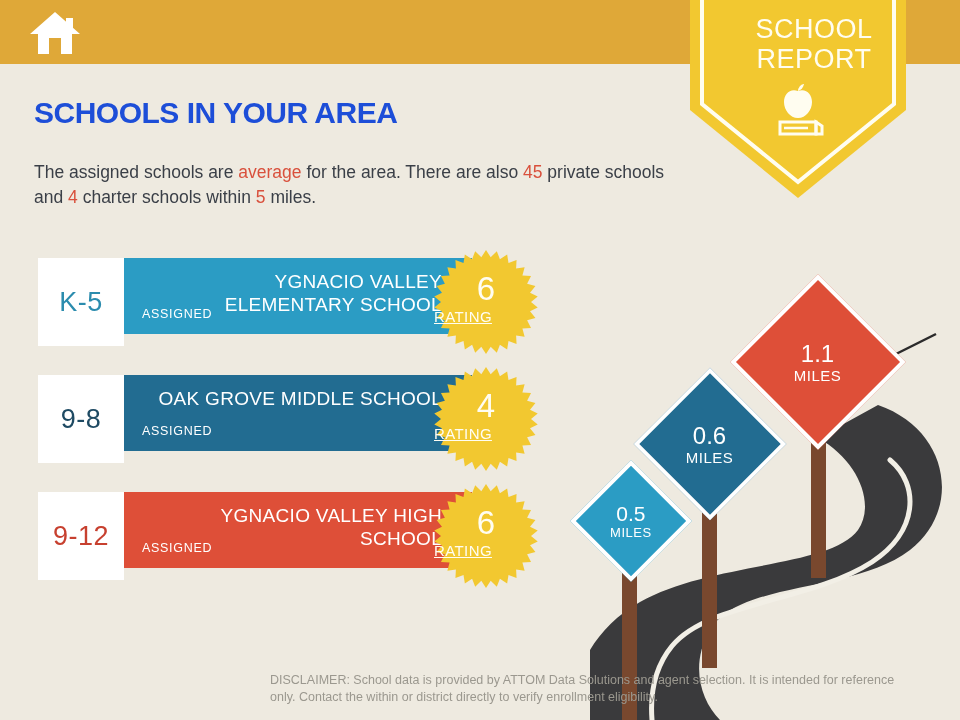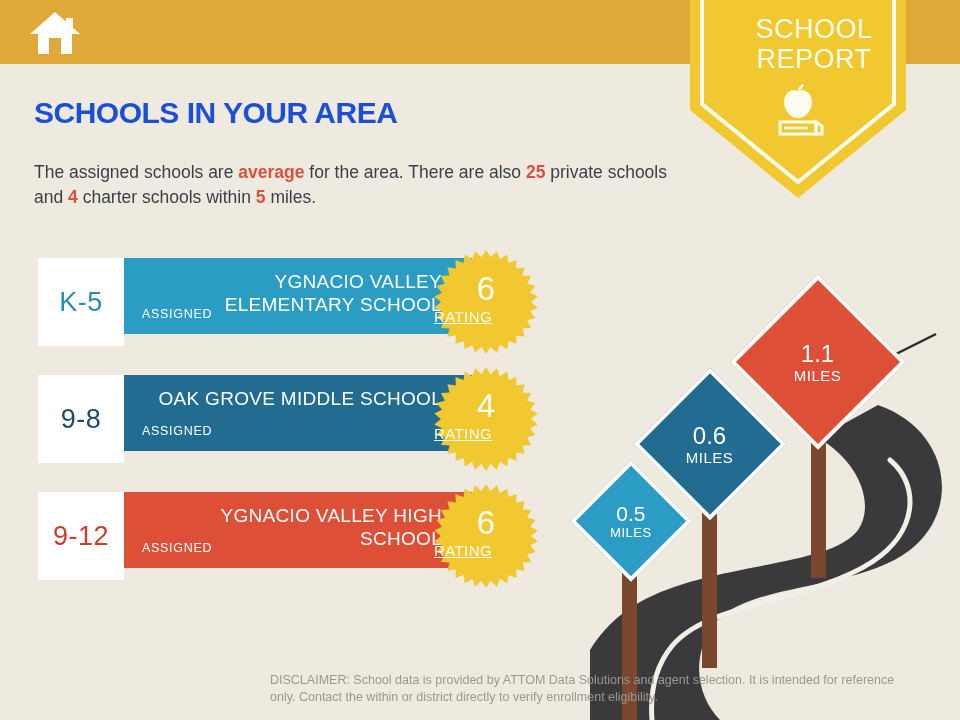--- a/index.html
+++ b/index.html
@@ -74,21 +74,21 @@
     white-space: nowrap;
   }
   #page-subtitle {
     position: absolute;
     left: 34px; top: 160px;
     width: 660px;
     font-size: 17.5px;
     line-height: 25px;
     color: #3A3F47;
   }
-  #page-subtitle b { color: #D9503C; font-weight: bold; }
+  #page-subtitle b { color: #D9503C; font-weight: normal; }
 
   
   .school-row {
     position: absolute;
     left: 38px;
     width: 490px;
     height: 88px;
   }
   #row-0 { top: 258px; }
   #row-1 { top: 375px; }
@@ -216,21 +216,21 @@
     <path d="M30 10 C31 6 34 4 36 4 C35 8 33 10 30 11 Z" fill="#FFFDF0"></path>
     <path d="M30 11 C22 8 16 14 16 22 C16 30 22 38 30 38 C38 38 44 30 44 22 C44 14 38 8 30 11 Z" fill="#FFFDF0"></path>
     <rect x="12" y="42" width="36" height="12" fill="none" stroke="#FFFDF0" stroke-width="3"></rect>
     <line x1="16" y1="48" x2="40" y2="48" stroke="#FFFDF0" stroke-width="2.5"></line>
     <path d="M48 42 L54 46 L54 54 L48 54 Z" fill="none" stroke="#FFFDF0" stroke-width="3"></path>
   </svg>
 </div>
 
 <div id="page-title">SCHOOLS IN YOUR AREA</div>
 
-<div id="page-subtitle"><span>The assigned schools are </span><b>average</b><span> for the area. There are also </span><b>25</b><span> private schools and </span><b>4</b><span> charter schools within </span><b>5</b><span> miles.</span></div>
+<div id="page-subtitle"><span>The assigned schools are </span><b>average</b><span> for the area. There are also </span><b>45</b><span> private schools and </span><b>4</b><span> charter schools within </span><b>5</b><span> miles.</span></div>
 
 <div class="school-row" id="row-0">
   <div class="grade-box" style="color: rgb(43, 140, 174);">K-5</div>
   <div class="school-bar" style="background: rgb(43, 156, 196);">
     <div class="school-name">YGNACIO VALLEY ELEMENTARY SCHOOL</div>
     <div class="school-assigned">ASSIGNED</div>
   </div>
   <div class="rating-badge">
     <svg class="starburst" width="104" height="104" viewBox="0 0 104 104" style="position:absolute;left:0;top:0;">
         <polygon points="52.00,0.00 56.70,7.25 62.81,1.14 65.91,9.20 73.15,4.50 74.50,13.03 82.56,9.93 82.11,18.56 90.64,17.21 88.41,25.55 97.03,26.00 93.11,33.70 101.45,35.93 96.02,42.64 103.72,46.56 97.00,52.00 103.72,57.44 96.02,61.36 101.45,68.07 93.11,70.30 97.03,78.00 88.41,78.45 90.64,86.79 82.11,85.44 82.56,94.07 74.50,90.97 73.15,99.50 65.91,94.80 62.81,102.86 56.70,96.75 52.00,104.00 47.30,96.75 41.19,102.86 38.09,94.80 30.85,99.50 29.50,90.97 21.44,94.07 21.89,85.44 13.36,86.79 15.59,78.45 6.97,78.00 10.89,70.30 2.55,68.07 7.98,61.36 0.28,57.44 7.00,52.00 0.28,46.56 7.98,42.64 2.55,35.93 10.89,33.70 6.97,26.00 15.59,25.55 13.36,17.21 21.89,18.56 21.44,9.93 29.50,13.03 30.85,4.50 38.09,9.20 41.19,1.14 47.30,7.25" fill="#F2C830"></polygon>

